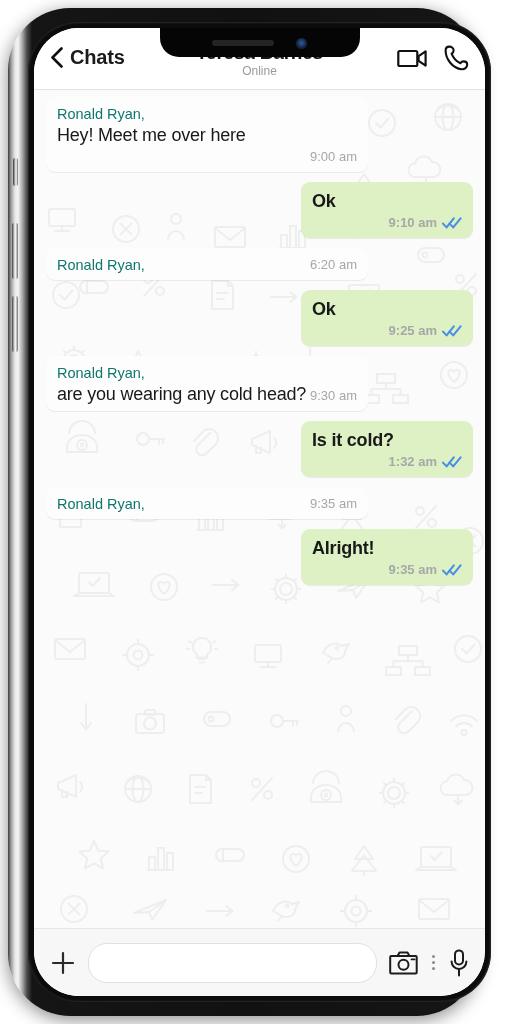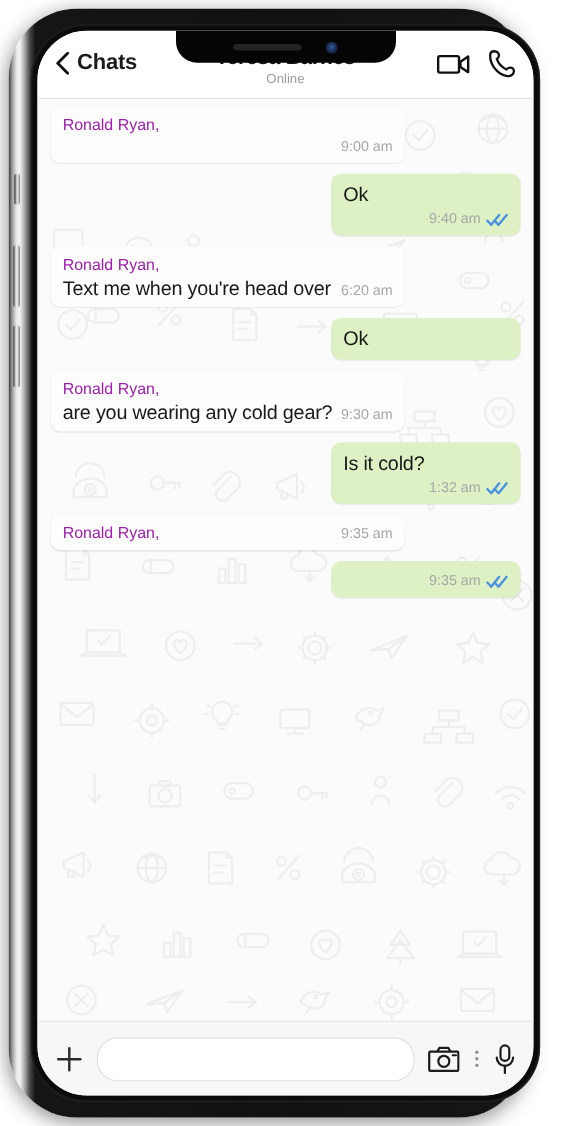--- a/index.html
+++ b/index.html
@@ -179,38 +179,38 @@
   .msg-row.outgoing { justify-content: flex-end; }
 
   .bubble {
     position: relative;
     border-radius: 9px;
     padding: 8px 11px 7px 11px;
     max-width: 340px;
     box-shadow: 0 1px 1px rgba(0,0,0,0.07);
   }
   .bubble.incoming { background: #fdfdfd; min-width: 300px; }
-  .bubble.outgoing { background: #ddf1c5; min-width: 150px; }
+  .bubble.outgoing { background: #ddf1c5; min-width: 150px; font-weight: bold; }
 
   .sender-name {
     font-size: 14.5px;
-    color: #a21caf;
+    color: #0f766e;
     line-height: 18px;
     margin-bottom: 1px;
   }
   .msg-text {
     font-size: 18px;
     color: #191919;
     line-height: 23px;
     letter-spacing: -0.2px;
     word-wrap: break-word;
   }
   .msg-meta {
     display: flex;
-    align-items: flex-end;
+    align-items: center;
     justify-content: flex-end;
     gap: 5px;
     margin-top: 1px;
     height: 17px;
   }
   .msg-time {
     font-size: 13px;
     color: #a7a7a7;
     line-height: 17px;
   }
@@ -570,55 +570,62 @@
           <use href="#dd-bird" x="252" y="820"></use>
           <use href="#dd-target" x="322" y="822"></use>
           <use href="#dd-mail" x="400" y="820"></use>
         </g>
       </svg>
 
       <div id="messages-scroll">
           <div class="msg-row incoming">
             <div class="bubble incoming">
               <div class="sender-name">Ronald Ryan,</div>
+              <div class="msg-text">Hey! Meet me over here</div>
               <div class="msg-meta">
                 <span class="msg-time">9:00 am</span>
               </div>
             </div>
           </div>
           <div class="msg-row outgoing">
             <div class="bubble outgoing">
               <div class="msg-text">Ok</div>
               <div class="msg-meta">
-                <span class="msg-time">9:40 am</span>
+                <span class="msg-time">9:10 am</span>
                 <svg class="ticks-icon" width="20" height="14" viewBox="0 0 20 14">
                   <path d="M1 7.6 L4.6 11.4 L11.8 2.4" fill="none" stroke="#4a90e2" stroke-width="2.1" stroke-linecap="round" stroke-linejoin="round"></path>
                   <path d="M7.6 7.6 L11.2 11.4 L18.6 2.4" fill="none" stroke="#4a90e2" stroke-width="2.1" stroke-linecap="round" stroke-linejoin="round"></path>
                 </svg>
               </div>
             </div>
           </div>
           <div class="msg-row incoming">
             <div class="bubble incoming inline-meta">
               <div class="sender-name">Ronald Ryan,</div>
-              <div class="msg-text">Text me when you're head over</div>
               <div class="msg-meta">
                 <span class="msg-time">6:20 am</span>
               </div>
             </div>
           </div>
           <div class="msg-row outgoing">
             <div class="bubble outgoing">
               <div class="msg-text">Ok</div>
+              <div class="msg-meta">
+                <span class="msg-time">9:25 am</span>
+                <svg class="ticks-icon" width="20" height="14" viewBox="0 0 20 14">
+                  <path d="M1 7.6 L4.6 11.4 L11.8 2.4" fill="none" stroke="#4a90e2" stroke-width="2.1" stroke-linecap="round" stroke-linejoin="round"></path>
+                  <path d="M7.6 7.6 L11.2 11.4 L18.6 2.4" fill="none" stroke="#4a90e2" stroke-width="2.1" stroke-linecap="round" stroke-linejoin="round"></path>
+                </svg>
+              </div>
             </div>
           </div>
           <div class="msg-row incoming">
             <div class="bubble incoming inline-meta">
               <div class="sender-name">Ronald Ryan,</div>
-              <div class="msg-text">are you wearing any cold gear?</div>
+              <div class="msg-text">are you wearing any cold head?</div>
               <div class="msg-meta">
                 <span class="msg-time">9:30 am</span>
               </div>
             </div>
           </div>
           <div class="msg-row outgoing">
             <div class="bubble outgoing">
               <div class="msg-text">Is it cold?</div>
               <div class="msg-meta">
                 <span class="msg-time">1:32 am</span>
@@ -632,20 +639,21 @@
           <div class="msg-row incoming">
             <div class="bubble incoming inline-meta">
               <div class="sender-name">Ronald Ryan,</div>
               <div class="msg-meta">
                 <span class="msg-time">9:35 am</span>
               </div>
             </div>
           </div>
           <div class="msg-row outgoing">
             <div class="bubble outgoing">
+              <div class="msg-text">Alright!</div>
               <div class="msg-meta">
                 <span class="msg-time">9:35 am</span>
                 <svg class="ticks-icon" width="20" height="14" viewBox="0 0 20 14">
                   <path d="M1 7.6 L4.6 11.4 L11.8 2.4" fill="none" stroke="#4a90e2" stroke-width="2.1" stroke-linecap="round" stroke-linejoin="round"></path>
                   <path d="M7.6 7.6 L11.2 11.4 L18.6 2.4" fill="none" stroke="#4a90e2" stroke-width="2.1" stroke-linecap="round" stroke-linejoin="round"></path>
                 </svg>
               </div>
             </div>
           </div>
         </div>

